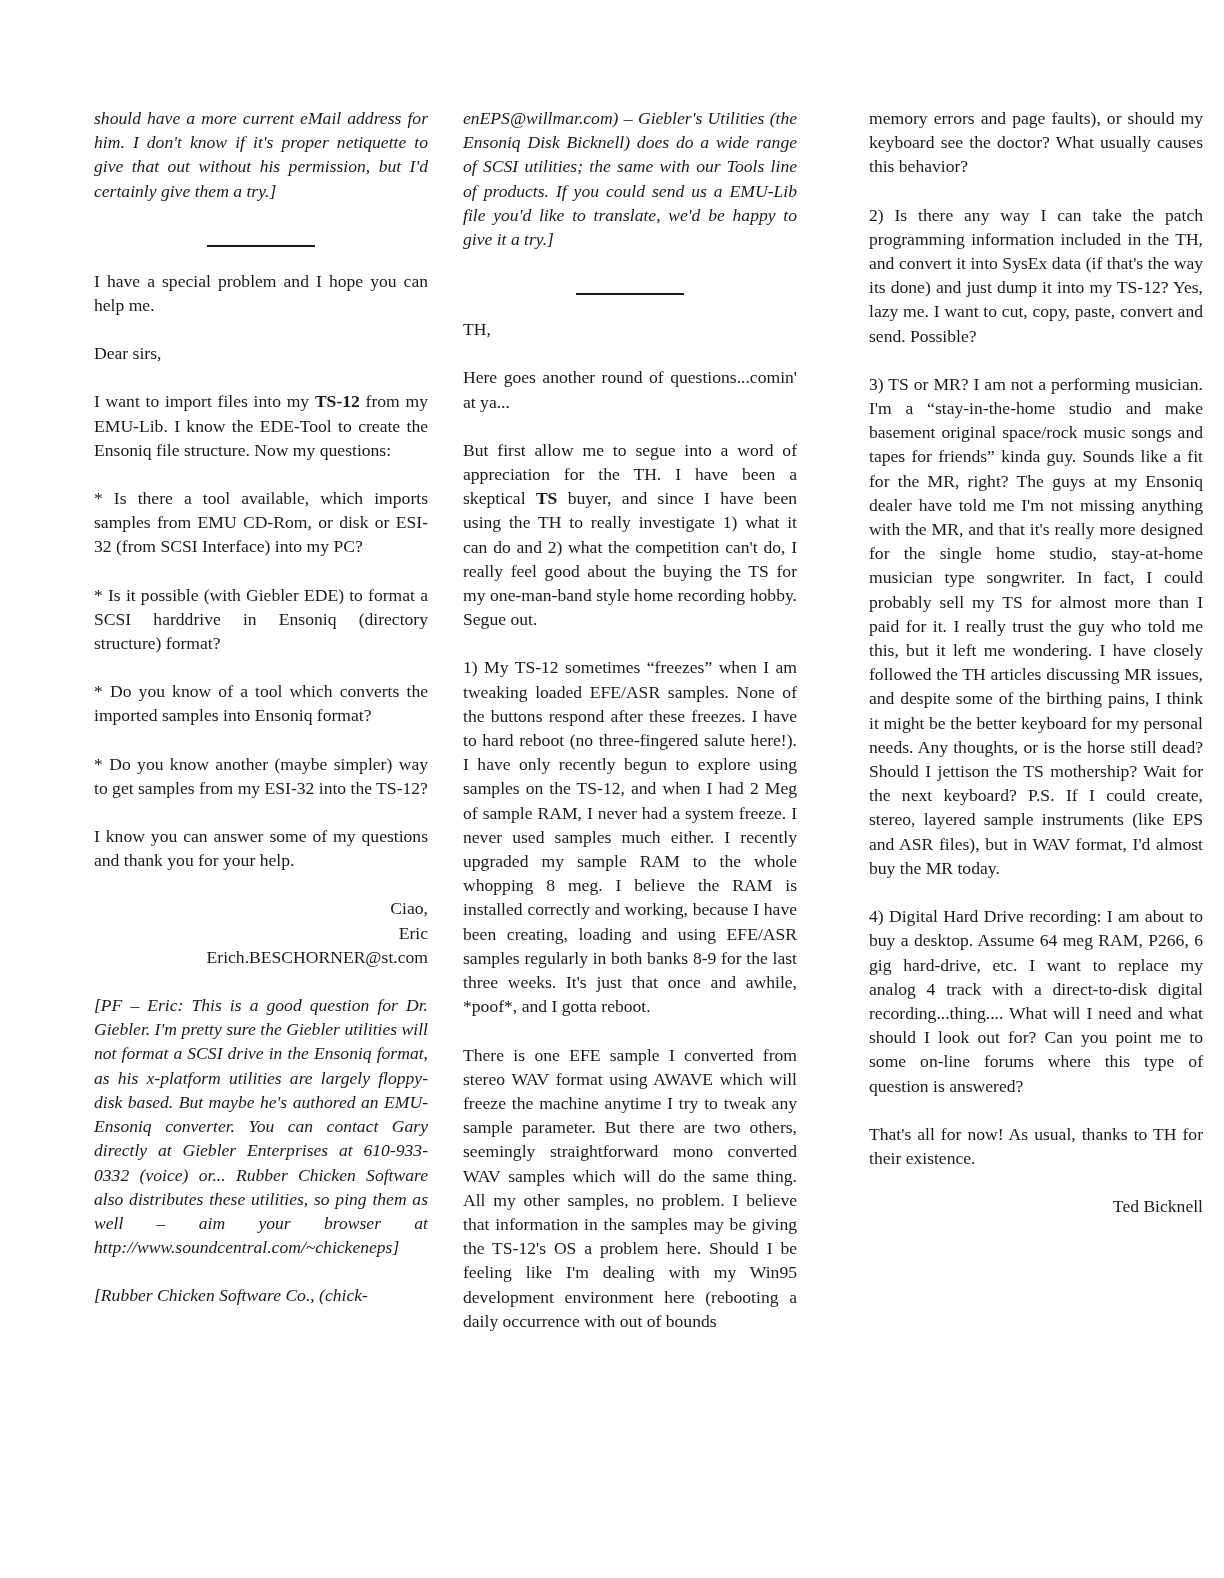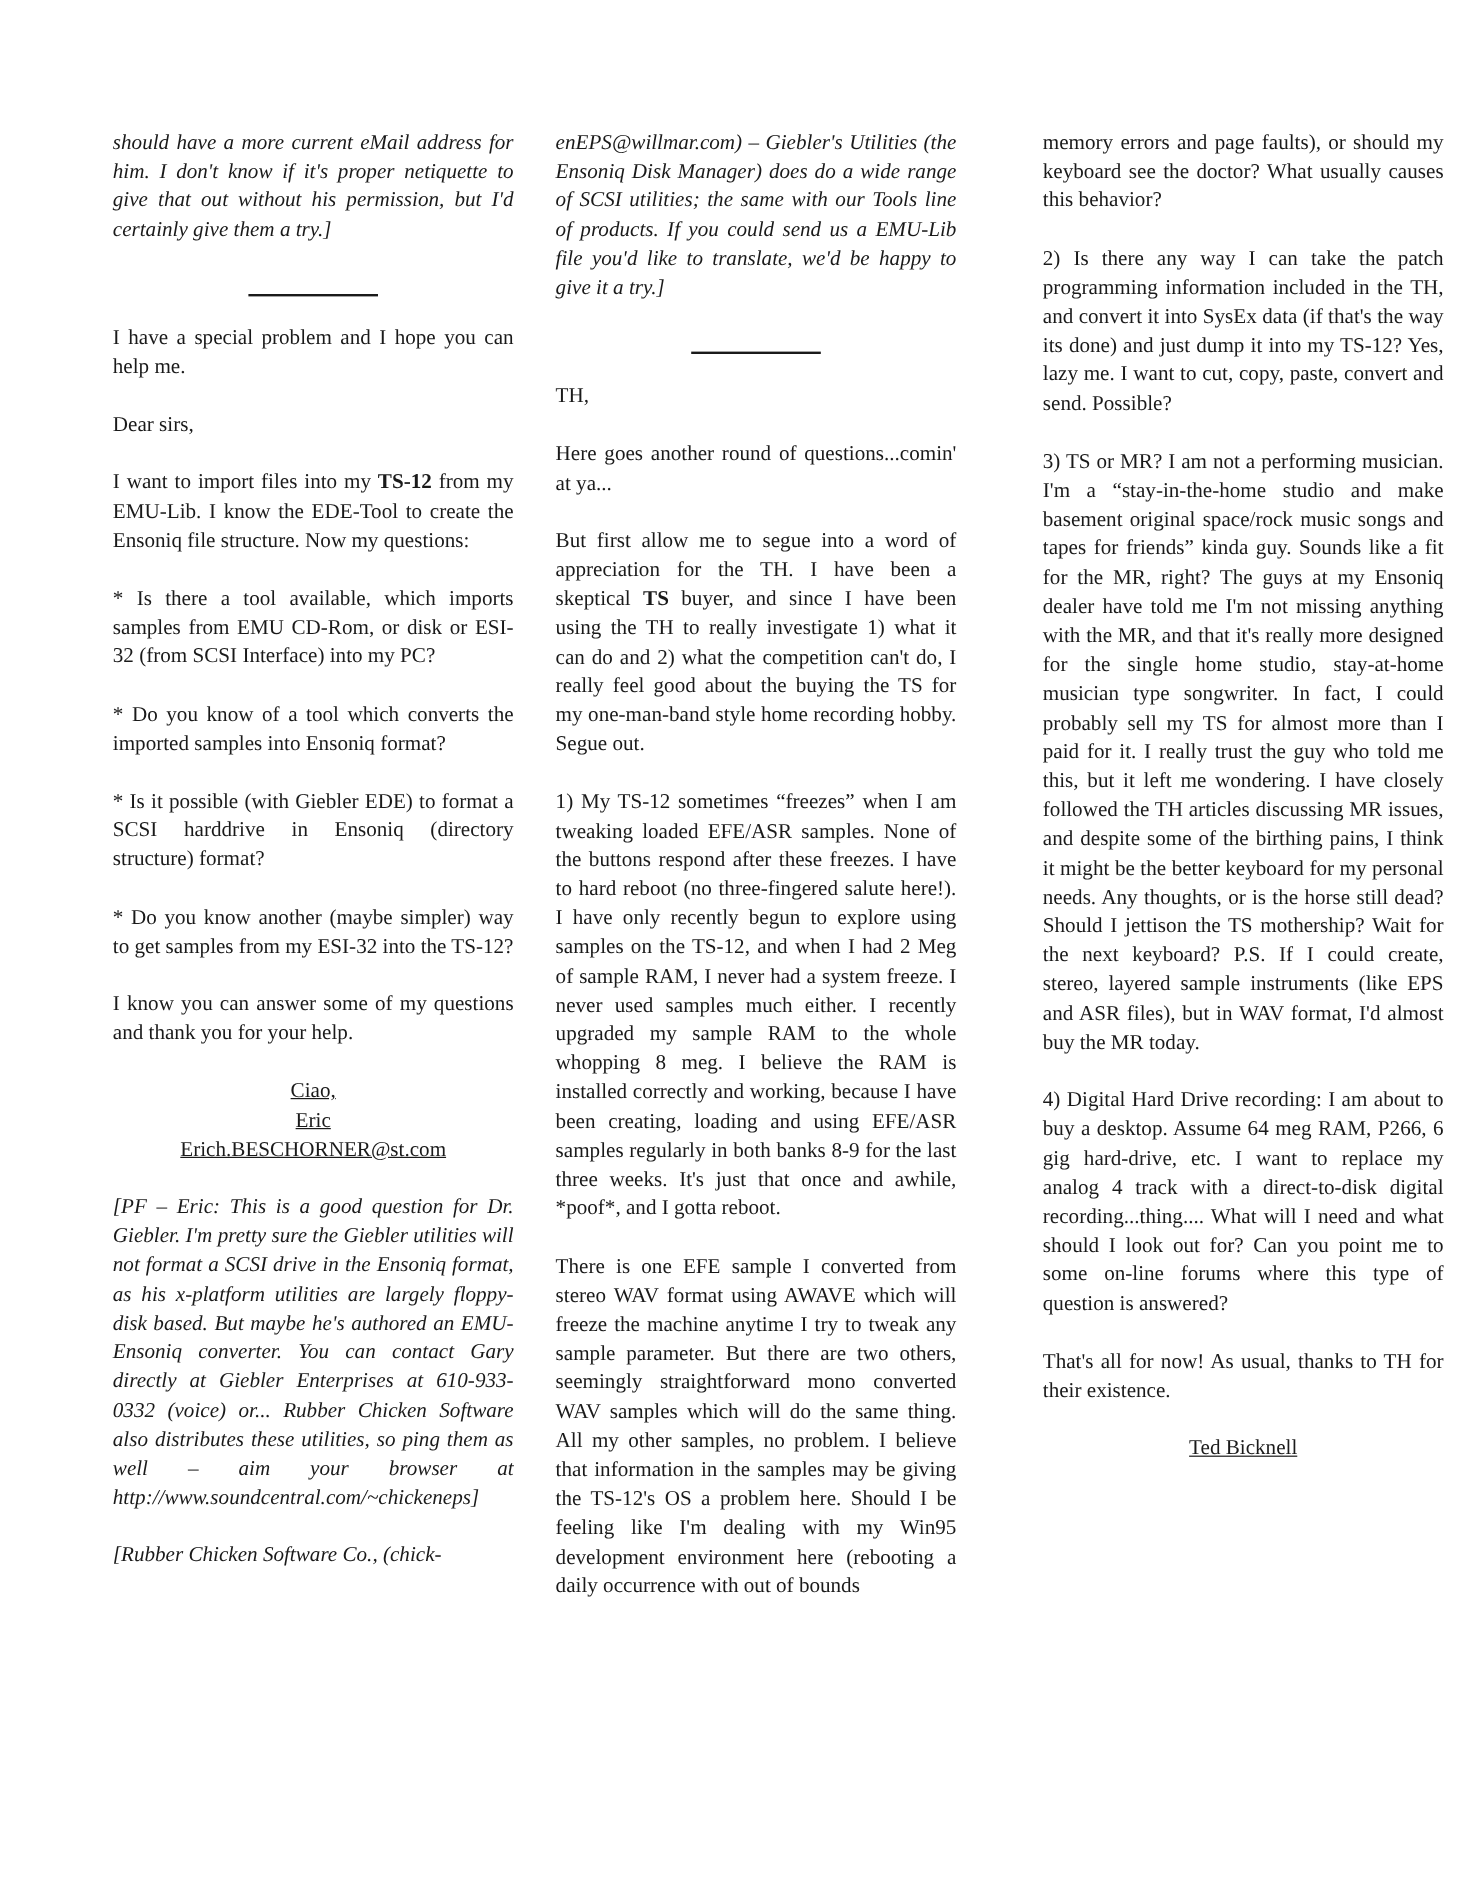--- a/index.html
+++ b/index.html
@@ -29,21 +29,21 @@
       line-height: 24.2px;
     }
     .col-1 { left: 66px;  width: 334px; }
     .col-2 { left: 435px; width: 334px; }
     .col-3 { left: 841px; width: 334px; }
     .para {
       margin: 0 0 24px 0;
       text-align: justify;
       hyphens: manual;
     }
-    .para.left { text-align: center; text-decoration: underline; }
+    .para.left { text-align: right; }
     .para.italic { font-style: italic; }
     .sig-line { display: block; }
     .rule {
       width: 108px;
       height: 2px;
       background: #1a1a1a;
       margin: 24px auto 22px auto;
     }
     .rule.first { margin-top: 42px; }
     b { font-weight: bold; }
@@ -61,34 +61,34 @@
 <body>
 
 <div class="page">
   <div class="col col-1">
       <p class="para italic"><span>should have a more current eMail address for him. I don't know if it's proper netiquette to give that out without his permission, but I'd certainly give them a try.]</span></p>
       <div class="rule first"></div>
       <p class="para"><span>I have a special problem and I hope you can help me.</span></p>
       <p class="para"><span>Dear sirs,</span></p>
       <p class="para"><span>I want to import files into my </span><b>TS-12</b><span> from my EMU-Lib. I know the EDE-Tool to create the Ensoniq file structure. Now my questions:</span></p>
       <p class="para"><span>* Is there a tool available, which imports samples from EMU CD-Rom, or disk or ESI-32 (from SCSI Interface) into my PC?</span></p>
+      <p class="para"><span>* Is it possible (with Giebler EDE) to format a SCSI harddrive in Ensoniq (directory structure) format?</span></p>
       <p class="para"><span>* Do you know of a tool which converts the imported samples into Ensoniq format?</span></p>
-      <p class="para"><span>* Is it possible (with Giebler EDE) to format a SCSI harddrive in Ensoniq (directory structure) format?</span></p>
       <p class="para"><span>* Do you know another (maybe simpler) way to get samples from my ESI-32 into the TS-12?</span></p>
       <p class="para"><span>I know you can answer some of my questions and thank you for your help.</span></p>
       <p class="para left">
         <span class="sig-line">Ciao,</span>
         <span class="sig-line">Eric</span>
         <span class="sig-line">Erich.BESCHORNER@st.com</span>
       </p>
       <p class="para italic"><span>[PF – Eric: This is a good question for Dr. Giebler. I'm pretty sure the Giebler utilities will not format a SCSI drive in the Ensoniq format, as his x-platform utilities are largely floppy-disk based. But maybe he's authored an EMU-Ensoniq converter. You can contact Gary directly at Giebler Enterprises at 610-933-0332 (voice) or... Rubber Chicken Software also distributes these utilities, so ping them as well – aim your browser at http://www.soundcentral.com/~chickeneps]</span></p>
       <p class="para italic"><span>[Rubber Chicken Software Co., (chick-</span></p>
     </div>
   <div class="col col-2">
-      <p class="para italic"><span>enEPS@willmar.com) – Giebler's Utilities (the Ensoniq Disk Manager) does do a wide range of SCSI utilities; the same with our Tools line of products. If you could send us a EMU-Lib file you'd like to translate, we'd be happy to give it a try.]</span></p>
+      <p class="para italic"><span>enEPS@willmar.com) – Giebler's Utilities (the Ensoniq Disk Bicknell) does do a wide range of SCSI utilities; the same with our Tools line of products. If you could send us a EMU-Lib file you'd like to translate, we'd be happy to give it a try.]</span></p>
       <div class="rule first"></div>
       <p class="para"><span>TH,</span></p>
       <p class="para"><span>Here goes another round of questions...comin' at ya...</span></p>
       <p class="para"><span>But first allow me to segue into a word of appreciation for the TH. I have been a skeptical </span><b>TS</b><span> buyer, and since I have been using the TH to really investigate 1) what it can do and 2) what the competition can't do, I really feel good about the buying the TS for my one-man-band style home recording hobby. Segue out.</span></p>
       <p class="para"><span>1) My TS-12 sometimes “freezes” when I am tweaking loaded EFE/ASR samples. None of the buttons respond after these freezes. I have to hard reboot (no three-fingered salute here!). I have only recently begun to explore using samples on the TS-12, and when I had 2 Meg of sample RAM, I never had a system freeze. I never used samples much either. I recently upgraded my sample RAM to the whole whopping 8 meg. I believe the RAM is installed correctly and working, because I have been creating, loading and using EFE/ASR samples regularly in both banks 8-9 for the last three weeks. It's just that once and awhile, *poof*, and I gotta reboot.</span></p>
       <p class="para"><span>There is one EFE sample I converted from stereo WAV format using AWAVE which will freeze the machine anytime I try to tweak any sample parameter. But there are two others, seemingly straightforward mono converted WAV samples which will do the same thing. All my other samples, no problem. I believe that information in the samples may be giving the TS-12's OS a problem here. Should I be feeling like I'm dealing with my Win95 development environment here (rebooting a daily occurrence with out of bounds</span></p>
     </div>
   <div class="col col-3">
       <p class="para"><span>memory errors and page faults), or should my keyboard see the doctor? What usually causes this behavior?</span></p>
       <p class="para"><span>2) Is there any way I can take the patch programming information included in the TH, and convert it into SysEx data (if that's the way its done) and just dump it into my TS-12? Yes, lazy me. I want to cut, copy, paste, convert and send. Possible?</span></p>

